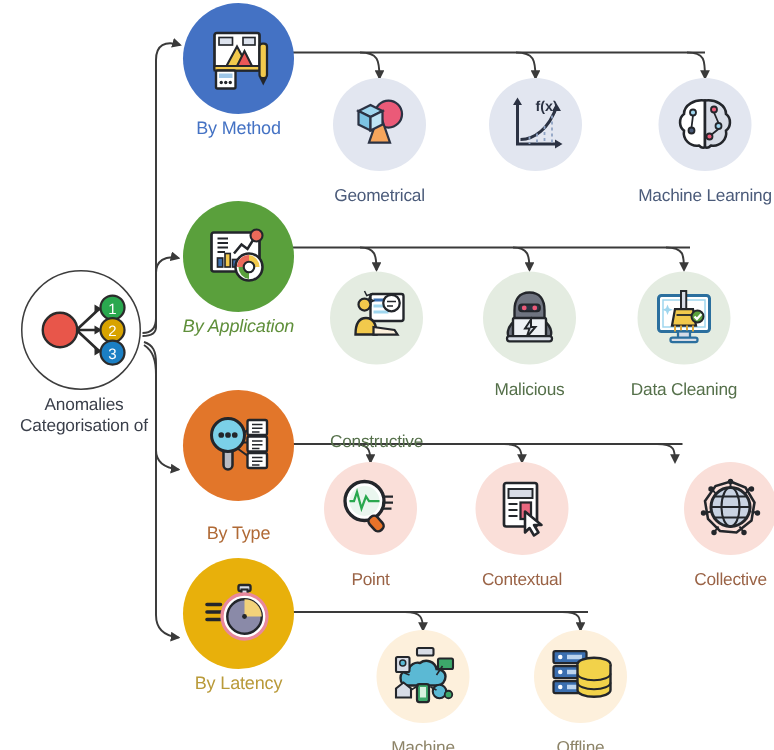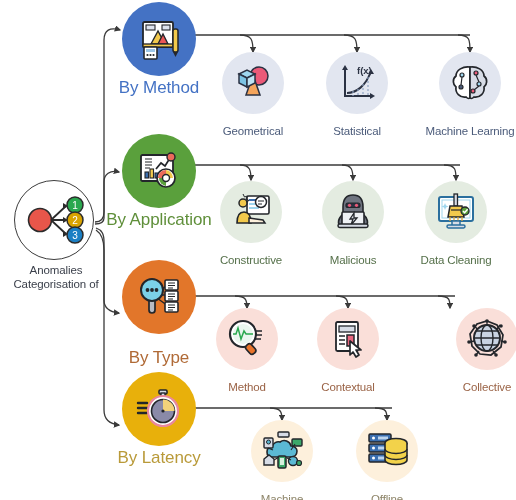--- a/index.html
+++ b/index.html
@@ -69,21 +69,21 @@
     align-items: center;
     justify-content: center;
     box-sizing: border-box;
   }
   .cat-label {
     position: absolute;
     top: 76px;
     left: -33px;
     width: 140px;
     text-align: center;
-    font-size: 17px;
+    font-size: 12px;
     font-weight: 400;
     letter-spacing: -0.1px;
     white-space: nowrap;
   }
 
   
   .leaf-node {
     position: absolute;
     width: 62px;
     height: 62px;
@@ -208,21 +208,20 @@
       <svg width="42" height="42" viewBox="0 0 42 42">
         <path d="M9 5 L9 34 L37 34" stroke="#2b3243" stroke-width="2" fill="none"></path>
         <path d="M9 3 l-3 5 h6 z" fill="#2b3243"></path>
         <path d="M39 34 l-5 -3 v6 z" fill="#2b3243"></path>
         <path d="M11 31 C 20 31 30 24 35 9" stroke="#2b3243" stroke-width="2" fill="none"></path>
         <path d="M35 7 l-3 5 h6 z" fill="#2b3243"></path>
         <path d="M17 29 L17 34 M22 27 L22 34 M27 22 L27 34 M32 15 L32 34" stroke="#8fa3c4" stroke-width="1.2" stroke-dasharray="2 2"></path>
         <text x="21" y="12" font-size="9.5" font-weight="bold" font-family="'Liberation Sans',sans-serif" fill="#2b3243">f(x)</text>
       </svg>
     </div>
-    <div class="leaf-label ll-m" style="color: rgb(75, 91, 122);">Statistical</div>
   </div>
 
   <div class="leaf-node" style="left:439px; top:52px;">
     <div class="leaf-circle lc-m" style="background: rgb(226, 230, 240);">
       <svg width="42" height="42" viewBox="0 0 42 42">
         <path d="M21 5 C14 4 7 8 7 14 C3 17 4 23 7 25 C6 31 11 36 17 35 C19 37 21 37 21 35 z" fill="#ffffff" stroke="#23262b" stroke-width="1.7"></path>
         <path d="M21 5 C28 4 35 8 35 14 C39 17 38 23 35 25 C36 31 31 36 25 35 C23 37 21 37 21 35 z" fill="#d7dce6" stroke="#23262b" stroke-width="1.7"></path>
         <circle cx="13" cy="13" r="2" fill="#9fd6ee" stroke="#23262b" stroke-width="1.2"></circle>
         <circle cx="12" cy="25" r="2" fill="#4a5a78" stroke="#23262b" stroke-width="1.2"></circle>
         <circle cx="27" cy="11" r="2" fill="#eb5a78" stroke="#23262b" stroke-width="1.2"></circle>
@@ -244,39 +243,39 @@
         <rect x="20" y="26" width="3.5" height="5" fill="#3b6fb0" stroke="#23262b" stroke-width="1.1"></rect>
         <path d="M21 22 L26 16 L30 19 L35 11" stroke="#23262b" stroke-width="1.7" fill="none"></path>
         <circle cx="36" cy="10" r="4" fill="#eb6a5a" stroke="#23262b" stroke-width="1.4"></circle>
         <circle cx="31" cy="31" r="9" fill="#ffffff" stroke="#23262b" stroke-width="1.7"></circle>
         <path d="M31 23 A8 8 0 0 1 38 31 L31 31 z" fill="#f2c94c"></path>
         <path d="M31 39 A8 8 0 0 1 24 31 L31 31 z" fill="#5aa03c"></path>
         <path d="M23 31 A8 8 0 0 1 31 23 L31 31 z" fill="#eb6a5a"></path>
         <circle cx="31" cy="31" r="3.5" fill="#ffffff" stroke="#23262b" stroke-width="1.4"></circle>
       </svg>
     </div>
-    <div class="cat-label" id="cl-by-application" style="color: rgb(95, 143, 58);">By Application</div>
+    <div class="cat-label" id="cl-by-application" style="color: rgb(95, 143, 58); font-style: italic;">By Application</div>
   </div>
 
   <div class="leaf-node" style="left:220px; top:181px;">
     <div class="leaf-circle lc-a" style="background: rgb(228, 236, 225);">
       <svg width="44" height="44" viewBox="0 0 44 44">
         <rect x="18" y="6" width="22" height="18" rx="1.5" fill="#ffffff" stroke="#23262b" stroke-width="1.6"></rect>
         <rect x="20" y="9" width="12" height="2" fill="#3b6fb0"></rect>
         <rect x="20" y="13" width="14" height="2" fill="#9fd6ee"></rect>
         <rect x="20" y="17" width="10" height="2" fill="#9fd6ee"></rect>
         <circle cx="32" cy="12" r="5.5" fill="#ffffff" stroke="#23262b" stroke-width="1.5"></circle>
         <path d="M29 11 h6 M29 14 h4" stroke="#23262b" stroke-width="1.1"></path>
         <circle cx="14" cy="13" r="4" fill="#f2c94c" stroke="#23262b" stroke-width="1.5"></circle>
         <path d="M14 4 l1.5 3 l3 -1 l-1.5 3 l3 1.5 l-3 1.5" stroke="#23262b" stroke-width="1" fill="none"></path>
         <path d="M8 33 C8 26 10 22 15 22 C20 22 22 26 22 33 z" fill="#f2c94c" stroke="#23262b" stroke-width="1.6"></path>
         <path d="M20 28 L34 30 L36 33 L20 33 z" fill="#fdf0dc" stroke="#23262b" stroke-width="1.5"></path>
       </svg>
     </div>
-    <div class="leaf-label ll-a" style="color: rgb(85, 112, 74);">Constructive</div>
+    <div class="leaf-label ll-a" style="color: rgb(85, 112, 74); margin-top: 35px;">Constructive</div>
   </div>
 
   <div class="leaf-node" style="left:322px; top:181px;">
     <div class="leaf-circle lc-a" style="background: rgb(228, 236, 225);">
       <svg width="44" height="44" viewBox="0 0 44 44">
         <path d="M22 5 C15 5 12 10 12 17 L12 24 L32 24 L32 17 C32 10 29 5 22 5 z" fill="#6f7480" stroke="#23262b" stroke-width="1.6"></path>
         <rect x="15" y="13" width="14" height="4.5" rx="2" fill="#2b3243" stroke="#23262b" stroke-width="1.2"></rect>
         <circle cx="18.5" cy="15.3" r="1.6" fill="#eb5a78"></circle>
         <circle cx="25.5" cy="15.3" r="1.6" fill="#eb5a78"></circle>
         <path d="M10 36 C6 34 7 28 12 24 L32 24 C37 28 38 34 34 36 z" fill="#6f7480" stroke="#23262b" stroke-width="1.6"></path>
@@ -330,21 +329,21 @@
   <div class="leaf-node" style="left:216px; top:308px;">
     <div class="leaf-circle lc-t" style="background: rgb(250, 223, 217);">
       <svg width="44" height="44" viewBox="0 0 44 44">
         <circle cx="18" cy="17" r="13" fill="#ffffff" stroke="#23262b" stroke-width="2.2"></circle>
         <circle cx="18" cy="17" r="10" fill="#eaf6ef"></circle>
         <path d="M8 17 h3 l2 -6 l3 11 l3 -8 l2 3 h7" stroke="#2aa84f" stroke-width="1.5" fill="none"></path>
         <path d="M30 14 h7 M30 18 h7 M30 22 h6" stroke="#23262b" stroke-width="1.5"></path>
         <rect x="22" y="27" width="7" height="11" rx="3" fill="#e8732a" stroke="#23262b" stroke-width="1.7" transform="rotate(-42 25 32)"></rect>
       </svg>
     </div>
-    <div class="leaf-label ll-t" style="color: rgb(154, 99, 70);">Method</div>
+    <div class="leaf-label ll-t" style="color: rgb(154, 99, 70);">Point</div>
   </div>
 
   <div class="leaf-node" style="left:317px; top:308px;">
     <div class="leaf-circle lc-t" style="background: rgb(250, 223, 217);">
       <svg width="44" height="44" viewBox="0 0 44 44">
         <rect x="10" y="5" width="22" height="29" rx="1.5" fill="#ffffff" stroke="#23262b" stroke-width="1.8"></rect>
         <rect x="13" y="9" width="16" height="6" fill="#d7dce6" stroke="#23262b" stroke-width="1.3"></rect>
         <path d="M13 19 h6 M13 23 h6 M13 27 h6" stroke="#23262b" stroke-width="1.3"></path>
         <rect x="21" y="18" width="7" height="11" fill="#e8677f" stroke="#23262b" stroke-width="1.5"></rect>
         <path d="M24 24 L24 38 L27 35 L30 40 L33 38 L30 33 L35 33 z" fill="#ffffff" stroke="#23262b" stroke-width="1.7" stroke-linejoin="round"></path>

